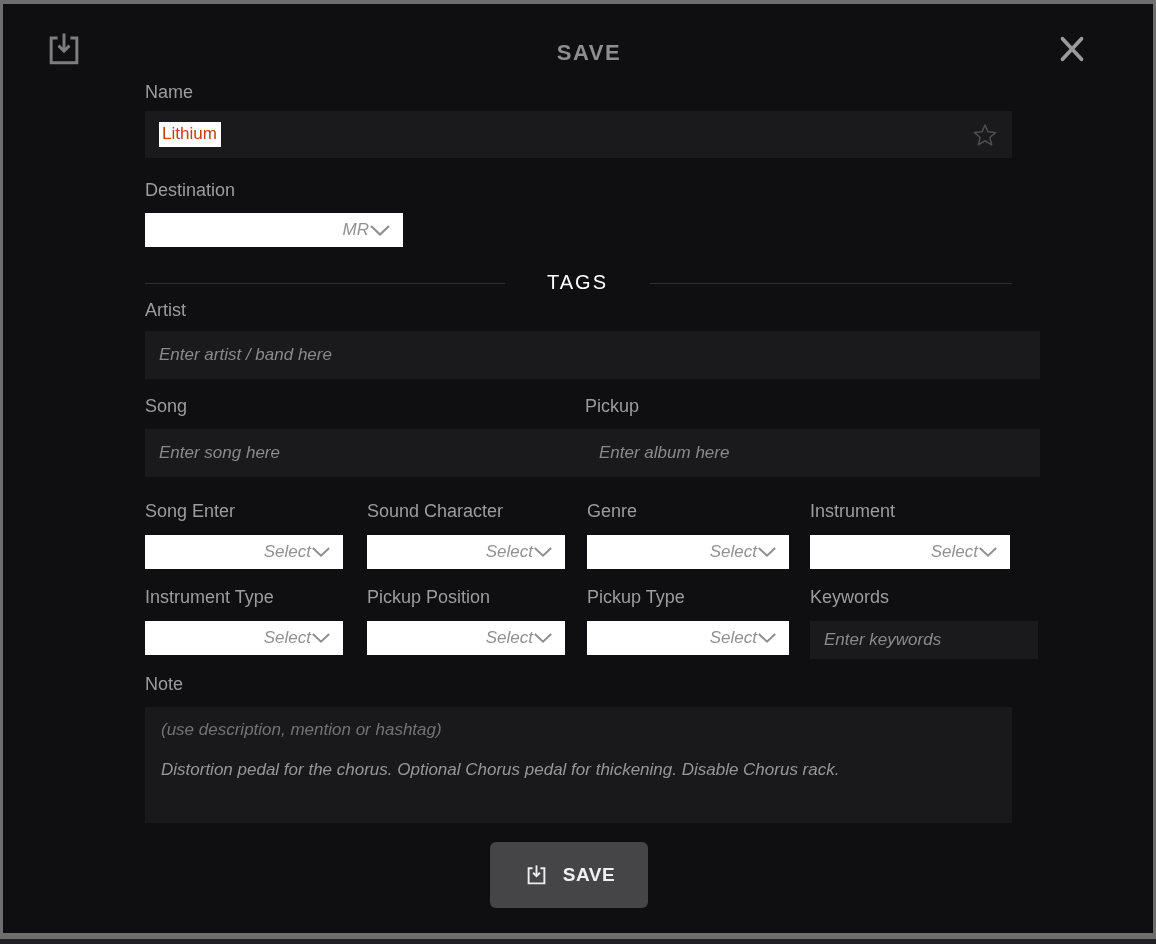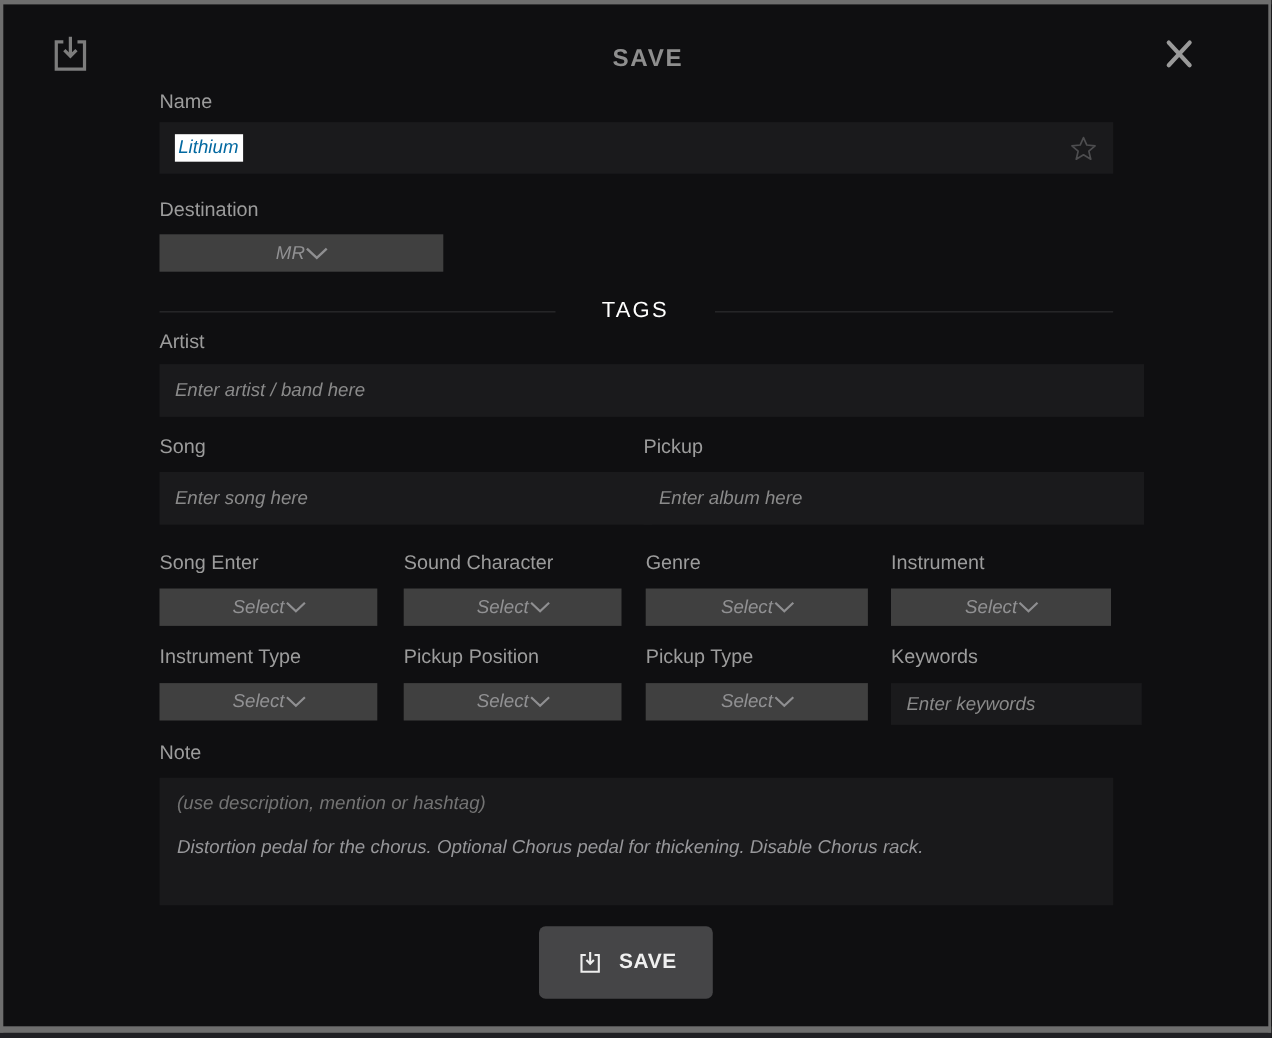--- a/index.html
+++ b/index.html
@@ -27,26 +27,26 @@
   .label{font-size:18px;color:#9c9c9c;}
 
   .field{
     background:#1a1a1c;display:flex;align-items:center;
     padding:0 14px;color:#bdbdbd;font-size:17px;
   }
   input.field{border:none;outline:none;width:100%;height:100%;}
   input.field::placeholder{font-style:italic;color:#8a8a8a;opacity:1;}
 
   .selection{
-    background:#ffffff;color:#0369a1;font-style:italic;font-size:17px;
+    background:#ffffff;color:#c2410c;font-size:17px;
     padding:2px 4px 3px 3px;font-weight:500;
   }
 
   .dropdown{
-    background:#404040;display:flex;align-items:center;justify-content:center;
+    background:#ffffff;display:flex;align-items:center;justify-content:flex-end;
     padding:0 12px 0 14px;cursor:pointer;
   }
   .dropdown .value{font-style:italic;font-size:17px;color:#919193;}
 
   .tags-line{height:1px;background:#2f2f31;top:283px;}
   .tags-text{
     top:271px;left:505px;width:145px;text-align:center;
     font-size:20px;letter-spacing:2px;color:#ffffff;font-weight:500;
   }
 

